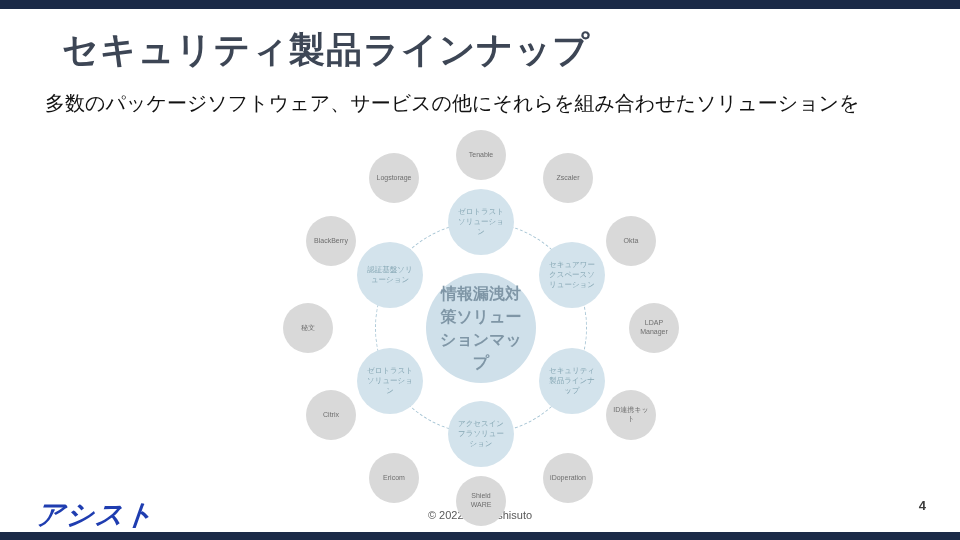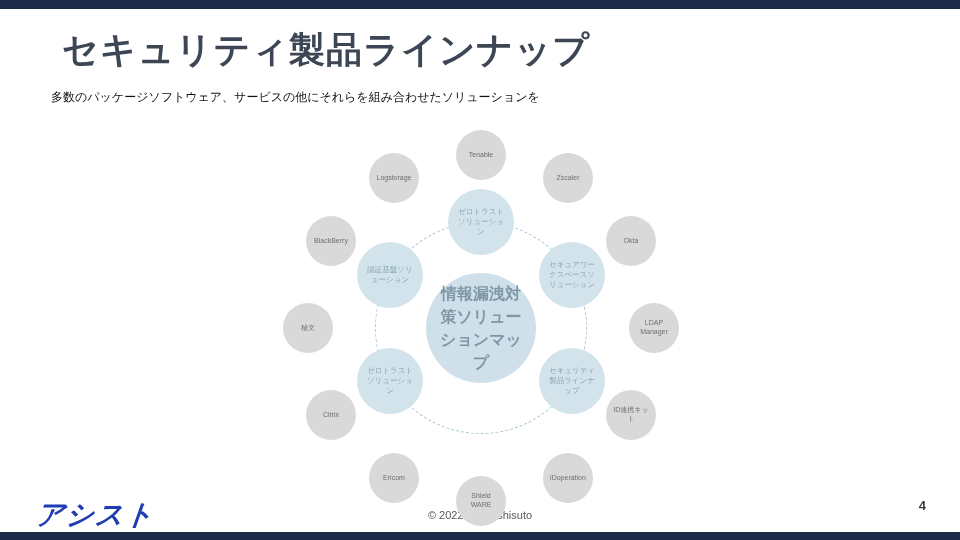--- a/index.html
+++ b/index.html
@@ -15,21 +15,21 @@
   .bar.top { top: 0; height: 9px; }
   .bar.bottom { bottom: 0; height: 8px; }
 
   .slide-title {
     position: absolute; left: 62px; top: 26px;
     font-size: 36px; font-weight: 800; letter-spacing: 1px;
     color: #3d4655;
   }
   .body-text {
     position: absolute; left: 45px; top: 88px; width: 880px;
-    font-size: 12px; line-height: 1.55; color: #111111; margin-left: 6px;
+    font-size: 20px; line-height: 1.55; color: #111111;
   }
 
   #diagram { position: absolute; left: 0; top: 0; width: 960px; height: 540px; z-index: 2; }
 
   .circle {
     position: absolute;
     display: flex; align-items: center; justify-content: center;
     text-align: center; border-radius: 50%;
     transform: translate(-50%, -50%);
   }
@@ -97,20 +97,21 @@
     <div class="circle outer-circle" style="left: 568px; top: 478px;">iDoperation</div>
     <div class="circle outer-circle" style="left: 481px; top: 501px;">Shield WARE</div>
     <div class="circle outer-circle" style="left: 394px; top: 478px;">Ericom</div>
     <div class="circle outer-circle" style="left: 331px; top: 415px;">Citrix</div>
     <div class="circle outer-circle" style="left: 308px; top: 328px;">秘文</div>
     <div class="circle outer-circle" style="left: 331px; top: 241px;">BlackBerry</div>
     <div class="circle outer-circle" style="left: 394px; top: 178px;">Logstorage</div>
     <div class="circle inner-circle" style="left: 572px; top: 275px;">セキュアワークスペースソリューション</div>
     <div class="circle inner-circle" style="left: 481px; top: 222px;">ゼロトラストソリューション</div>
     <div class="circle inner-circle" style="left: 572px; top: 381px;">セキュリティ製品ラインナップ</div>
+    <div class="circle inner-circle" style="left: 481px; top: 434px;">アクセスインフラソリューション</div>
     <div class="circle inner-circle" style="left: 390px; top: 381px;">ゼロトラストソリューション</div>
     <div class="circle inner-circle" style="left: 390px; top: 275px;">認証基盤ソリューション</div>
     <div class="circle center-circle" style="left: 481px; top: 328px;">情報漏洩対策ソリューションマップ</div>
   </div>
 
 <div class="logo">アシスト</div>
 <div class="page-number">4</div>
 
 <div class="bar bottom"></div>
 

